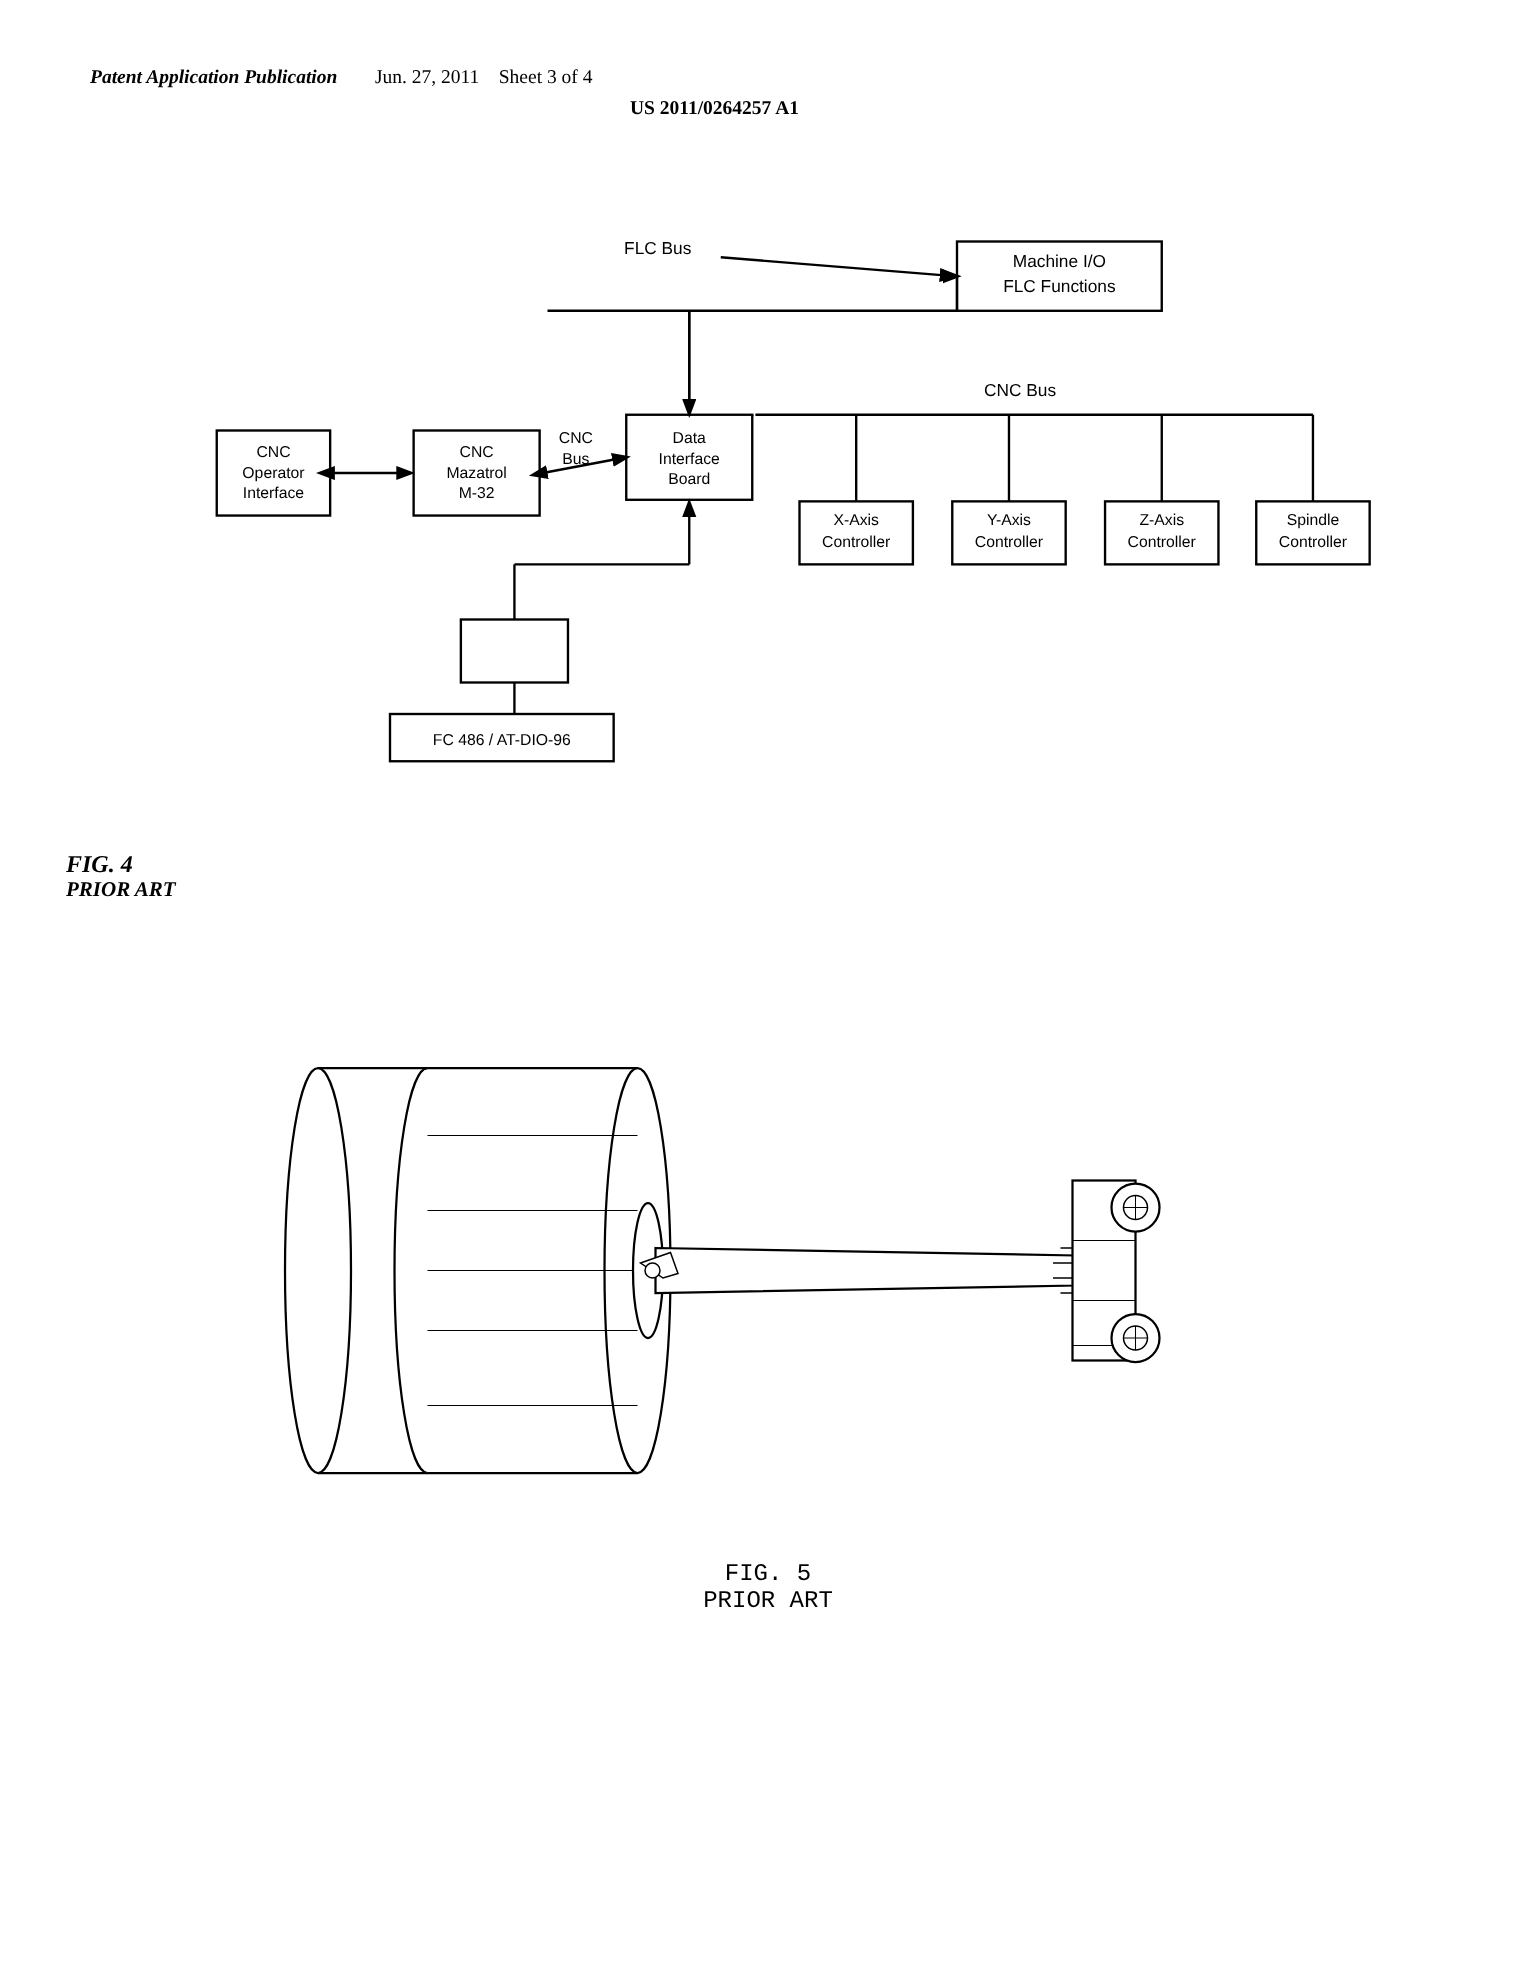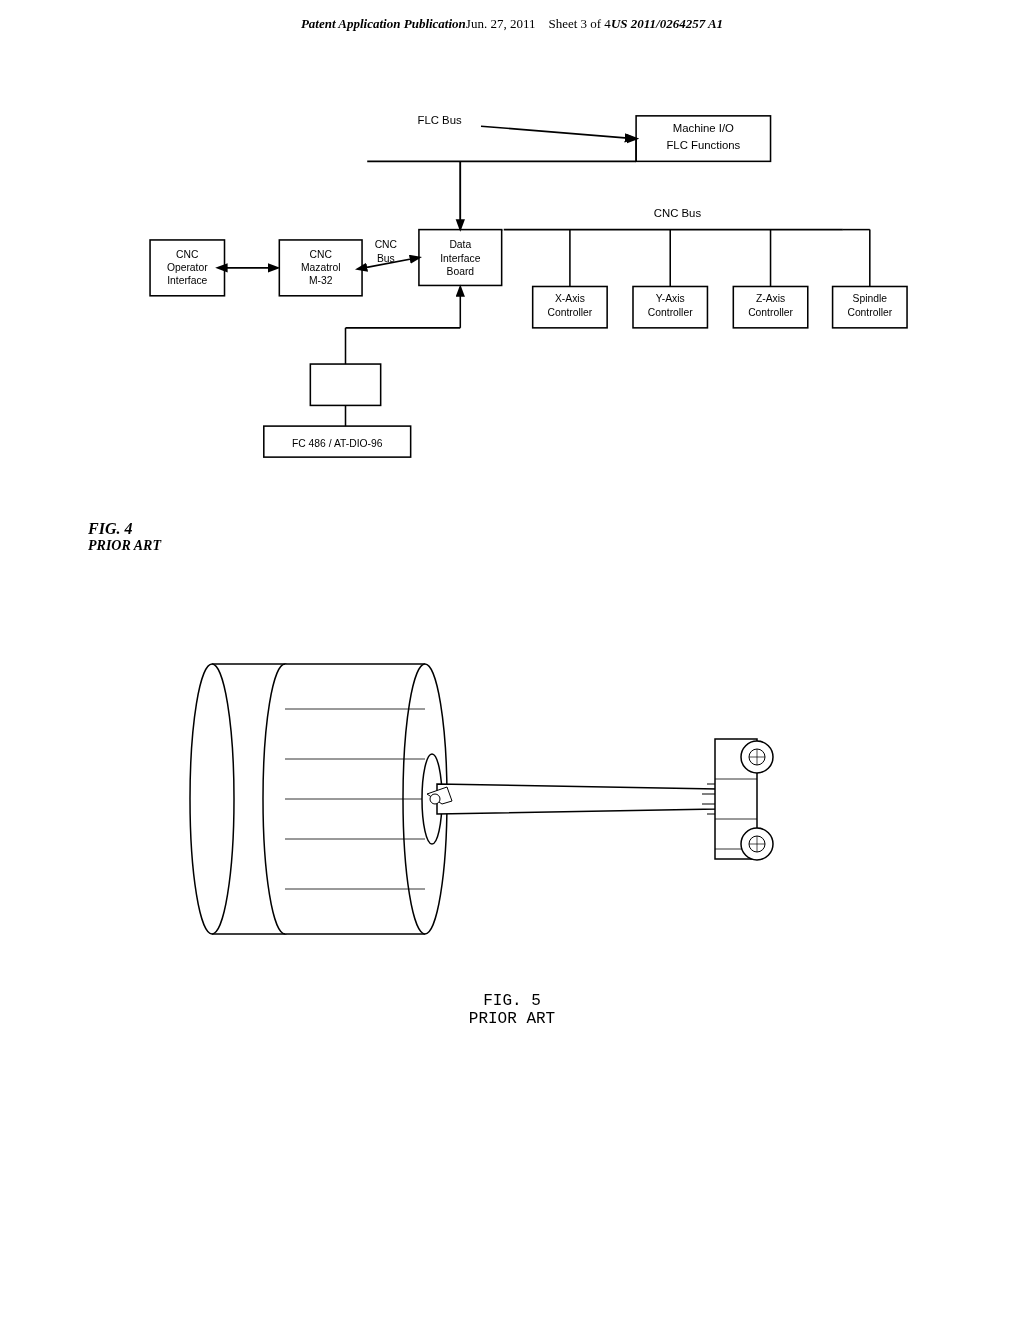--- a/index.html
+++ b/index.html
@@ -8,32 +8,33 @@
       font-family: 'Times New Roman', Times, serif;
       width: 1024px;
       min-height: 1320px;
       position: relative;
       overflow-x: hidden;
     }
 
     
     .header {
       display: flex;
-      justify-content: center;
+      justify-content: flex-start;
       align-items: flex-start;
-      padding: 16px 60px 0 60px;
+      padding: 43px 60px 0 60px;
       font-size: 13px;
+      gap: 25px;
     }
     .header-left { font-style: italic; font-weight: bold; }
     .header-center { text-align: center; }
-    .header-right { font-style: italic; font-weight: bold; }
+    .header-right { font-weight: bold; margin-top: 21px; }
 
     
     .content {
-      padding: 0 88px;
+      padding: 0 44px;
     }
 
     
     .fig4-container {
       margin-top: 60px;
       position: relative;
       width: 100%;
       height: 420px;
     }
 

